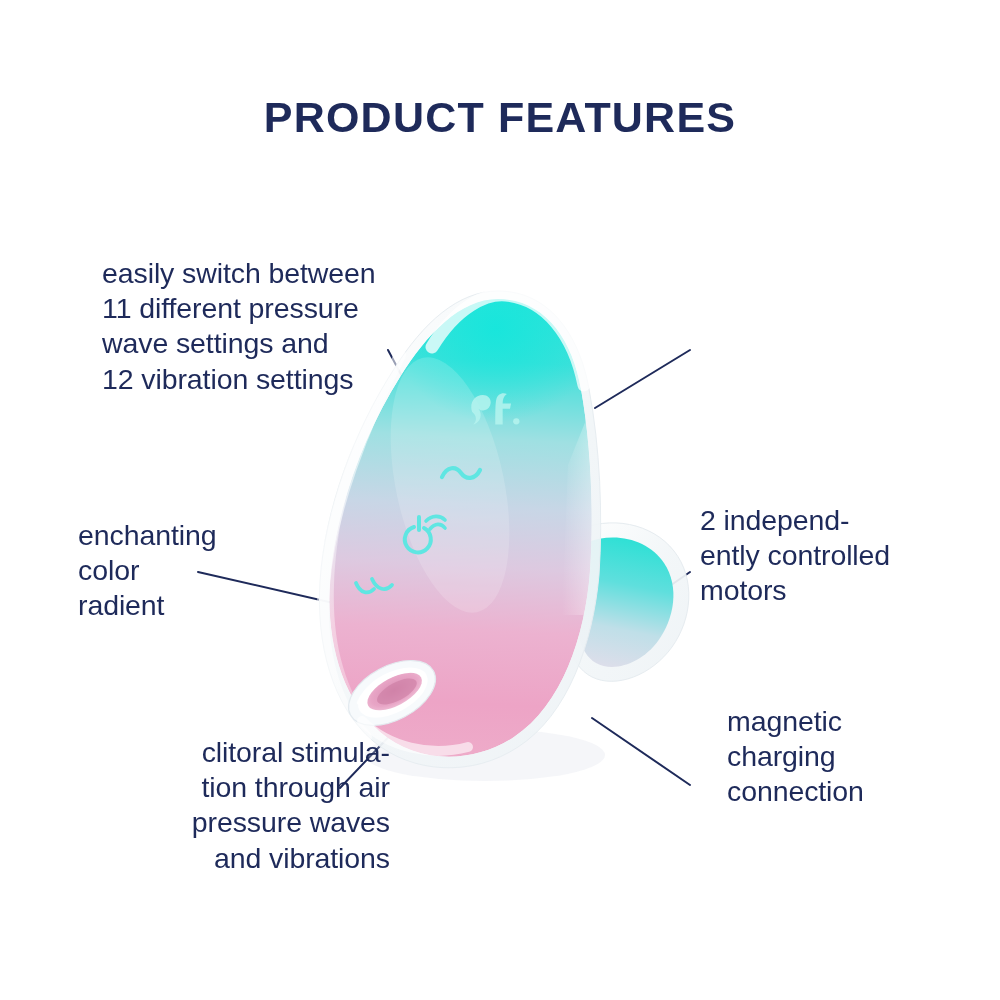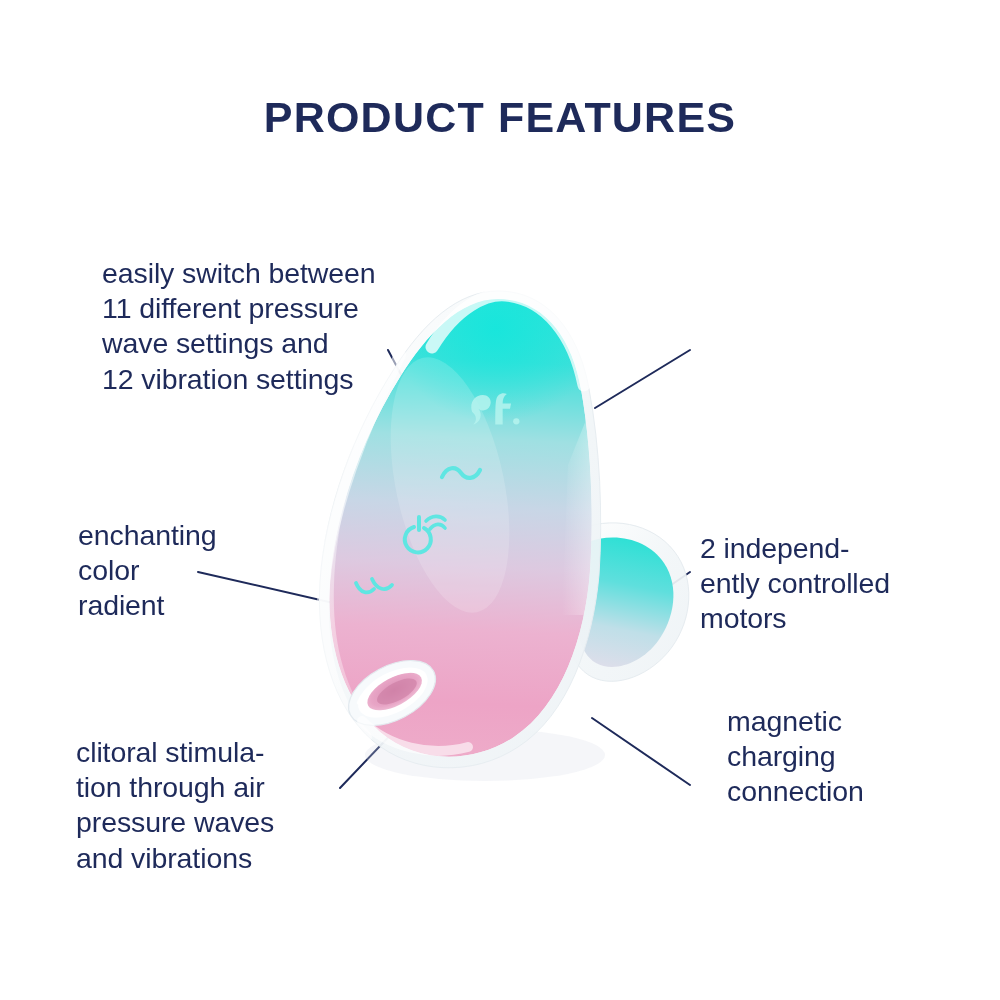--- a/index.html
+++ b/index.html
@@ -41,22 +41,22 @@
     font-size:28.5px;
     line-height:1.235;
     font-family:"Liberation Sans", sans-serif;
     white-space:pre-line;
     letter-spacing:-0.1px;
   }
 
   #callout-settings   { left:90px;  top:256px; width:330px;margin-left:12px; }
   #callout-silicone   { left:700px; top:303px; width:260px; }
   #callout-gradient   { left:78px;  top:518px; width:260px; }
-  #callout-motors     { left:700px; top:531px; width:275px; }
-  #callout-clitoral   { left:76px;  top:735px; width:300px; }
+  #callout-motors     { left:700px; top:503px; width:275px; }
+  #callout-clitoral   { left:90px;  top:735px; width:300px;text-align:right; }
   #callout-charging   { left:700px; top:704px; width:250px;margin-left:27px; }
 
   
   #leader-lines {
     position:absolute;
     left:0; top:0;
     width:1000px; height:1000px;
     pointer-events:none;
   }
 

